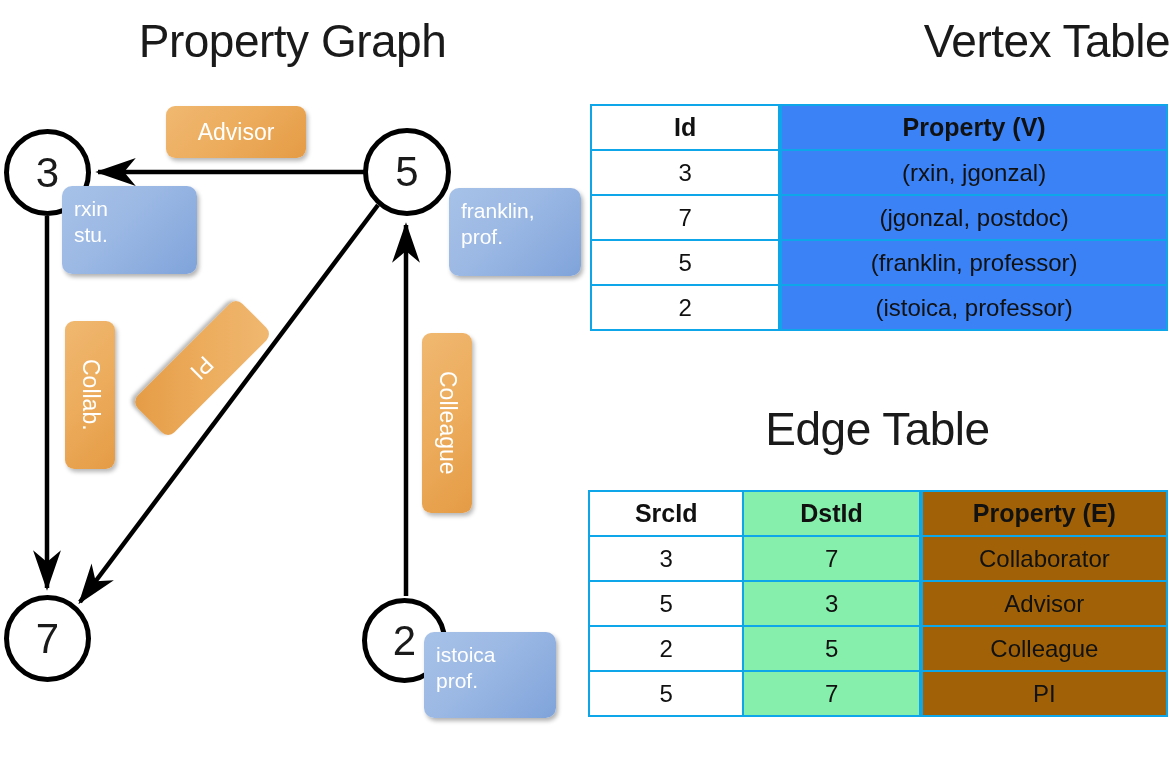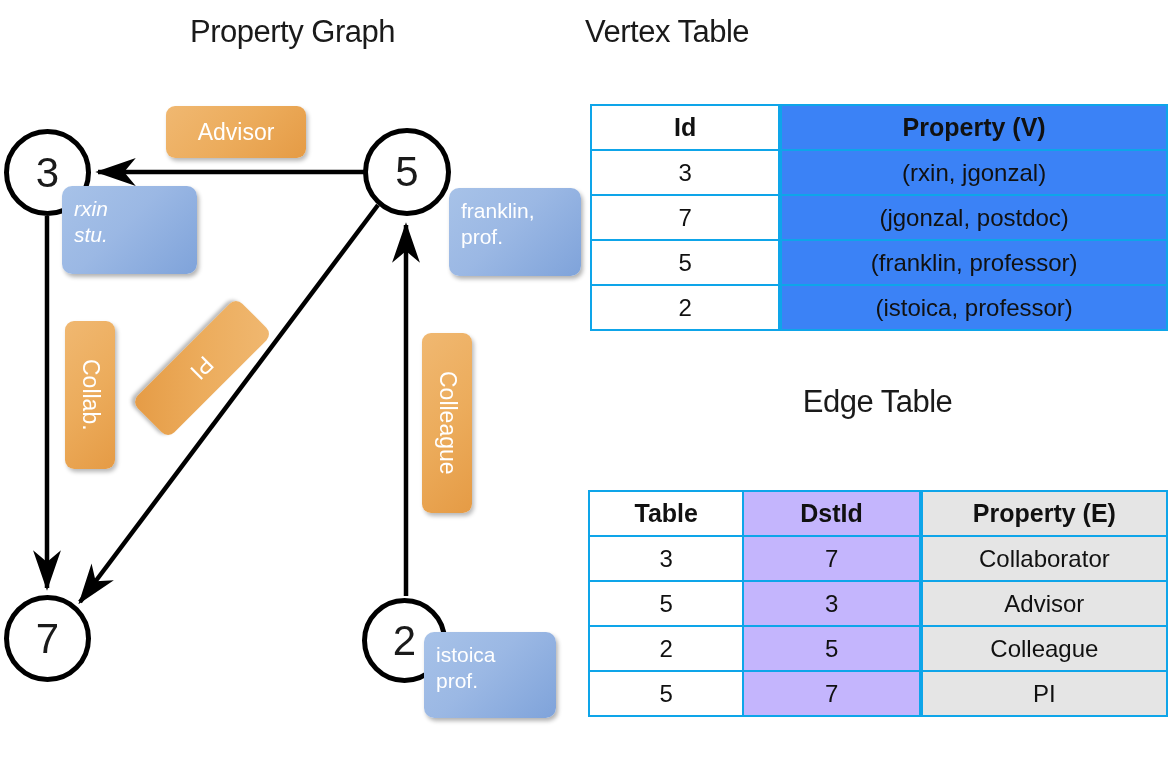--- a/index.html
+++ b/index.html
@@ -14,28 +14,28 @@
     overflow: hidden;
     font-family: "Liberation Sans", sans-serif;
     color: #000000;
   }
 
   
   .title {
     position: absolute;
     font-family: "Liberation Sans", sans-serif;
     font-weight: 300;
-    font-size: 31px;
+    font-size: 46px;
     letter-spacing: -0.5px;
     color: #1a1a1a;
     white-space: nowrap;
   }
   #title-property-graph { left: 0px;   top: 14px;  width: 585px; text-align: center; }
-  #title-vertex-table   { left: 585px; top: 14px;  width: 585px; text-align: left; }
-  #title-edge-table     { left: 585px; top: 384px; width: 585px; text-align: center; }
+  #title-vertex-table   { left: 585px; top: 14px;  width: 585px; text-align: right; }
+  #title-edge-table     { left: 585px; top: 402px; width: 585px; text-align: center; }
 
   
   #graph-panel {
     position: absolute;
     left: 0; top: 0;
     width: 585px; height: 760px;
   }
   #graph-edges {
     position: absolute;
     left: 0; top: 0;
@@ -110,22 +110,22 @@
     box-sizing: border-box;
   }
   .data-table th { font-weight: 700; font-size: 25px; }
 
   #vertex-table { left: 590px; top: 104px; width: 578px; }
   #vertex-table .col-id   { width: 190px; background: #ffffff; }
   #vertex-table .col-prop { width: 388px; background: #3b82f6; border-left-width: 4px; }
 
   #edge-table { left: 588px; top: 490px; width: 580px; }
   #edge-table .col-src  { width: 155px; background: #ffffff; }
-  #edge-table .col-dst  { width: 178px; background: #c4b5fd; }
-  #edge-table .col-prop { width: 247px; background: #e5e5e5; border-left-width: 4px; margin-top: 10px; }
+  #edge-table .col-dst  { width: 178px; background: #86efac; }
+  #edge-table .col-prop { width: 247px; background: #a16207; border-left-width: 4px; margin-top: 10px; }
 </style>
 </head>
 <body>
 
 <div class="title" id="title-property-graph">Property Graph</div>
 <div class="title" id="title-vertex-table">Vertex Table</div>
 <div class="title" id="title-edge-table">Edge Table</div>
 
 <div id="graph-panel">
 
@@ -151,21 +151,21 @@
   <div class="node-circle" style="left:363px; top:128px; width:88px; height:88px;">
     <span>5</span>
   </div>
   <div class="node-circle" style="left:4px; top:595px; width:87px; height:87px;">
     <span>7</span>
   </div>
   <div class="node-circle" style="left:362px; top:598px; width:85px; height:85px;">
     <span>2</span>
   </div>
 
-  <div class="prop-box" style="left:62px; top:186px; width:135px; height:88px;font-style:italic;">
+  <div class="prop-box" style="left:62px; top:186px; width:135px; height:88px;">
     <span>rxin</span>
     <span>stu.</span>
   </div>
   <div class="prop-box" style="left:449px; top:188px; width:132px; height:88px;">
     <span>franklin,</span>
     <span>prof.</span>
   </div>
   <div class="prop-box" style="left:424px; top:632px; width:132px; height:86px;">
     <span>istoica</span>
     <span>prof.</span>
@@ -203,21 +203,21 @@
     <tr>
       <td class="col-id">2</td>
       <td class="col-prop">(istoica, professor)</td>
     </tr>
   </tbody>
 </table>
 
 <table class="data-table" id="edge-table">
   <thead>
     <tr>
-      <th class="col-src">Table</th>
+      <th class="col-src">SrcId</th>
       <th class="col-dst">DstId</th>
       <th class="col-prop">Property (E)</th>
     </tr>
   </thead>
   <tbody>
     <tr>
       <td class="col-src">3</td>
       <td class="col-dst">7</td>
       <td class="col-prop">Collaborator</td>
     </tr>

